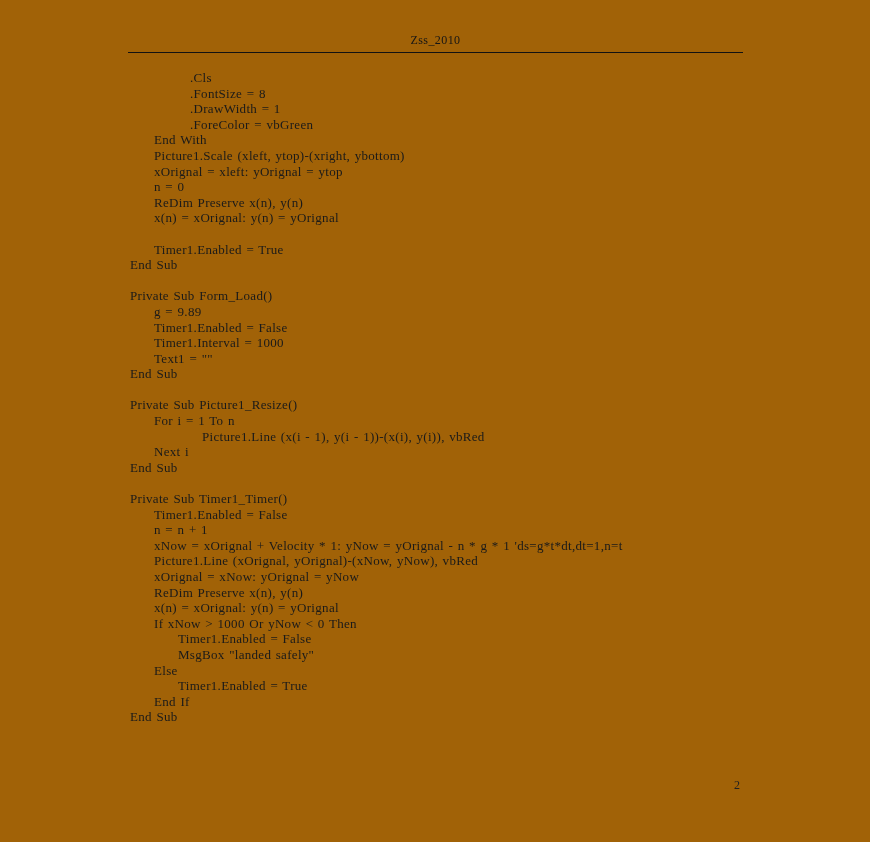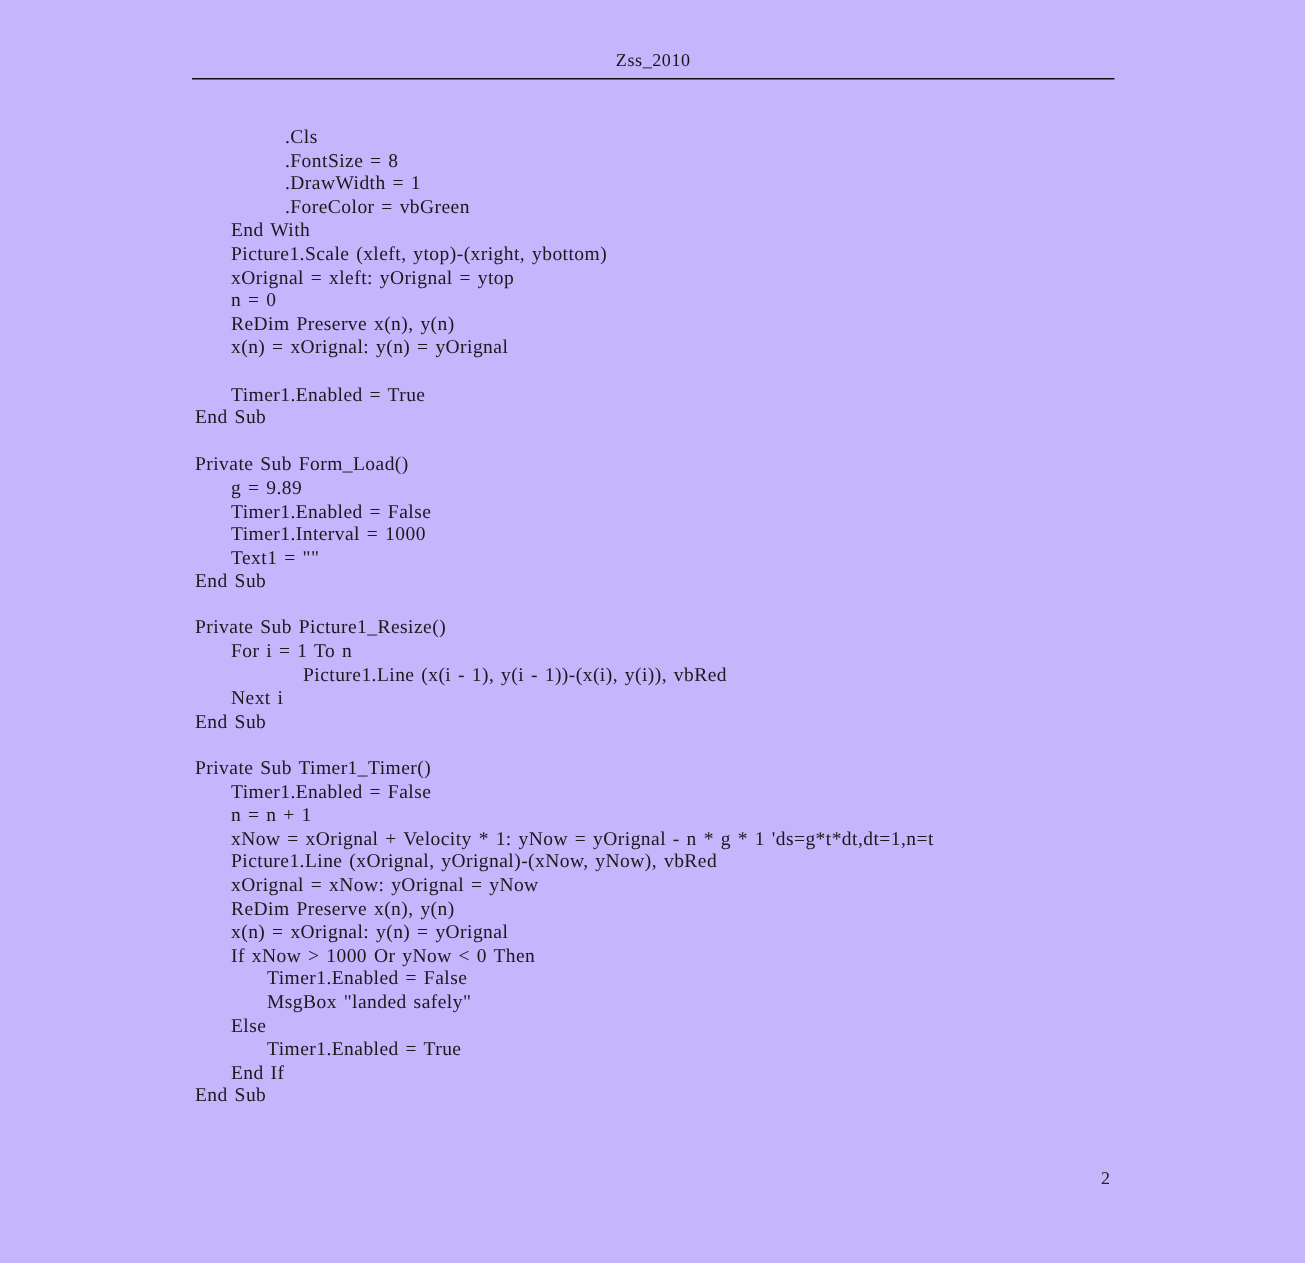--- a/index.html
+++ b/index.html
@@ -4,21 +4,21 @@
 <style>
   html, body {
     margin: 0;
     padding: 0;
     background: #ffffff;
   }
   .page {
     position: relative;
     width: 870px;
     height: 842px;
-    background: #c4b5fd;
+    background: #a16207;
     font-family: "Liberation Serif", "DejaVu Serif", serif;
     color: #1a1a1a;
     overflow: hidden;
   }
   .page-header {
     position: absolute;
     top: 33px;
     left: 128px;
     width: 615px;
     text-align: center;
@@ -31,21 +31,21 @@
     top: 52px;
     left: 128px;
     width: 615px;
     height: 0;
     border: none;
     border-top: 1.8px solid #121212;
     margin: 0;
   }
   .code-block {
     position: absolute;
-    top: 83px;
+    top: 70px;
     left: 130px;
     width: 615px;
     font-size: 13px;
     line-height: 15.6px;
     letter-spacing: 0.3px;
     word-spacing: 1px;
     white-space: pre;
   }
   .code-line {
     height: 15.6px;

